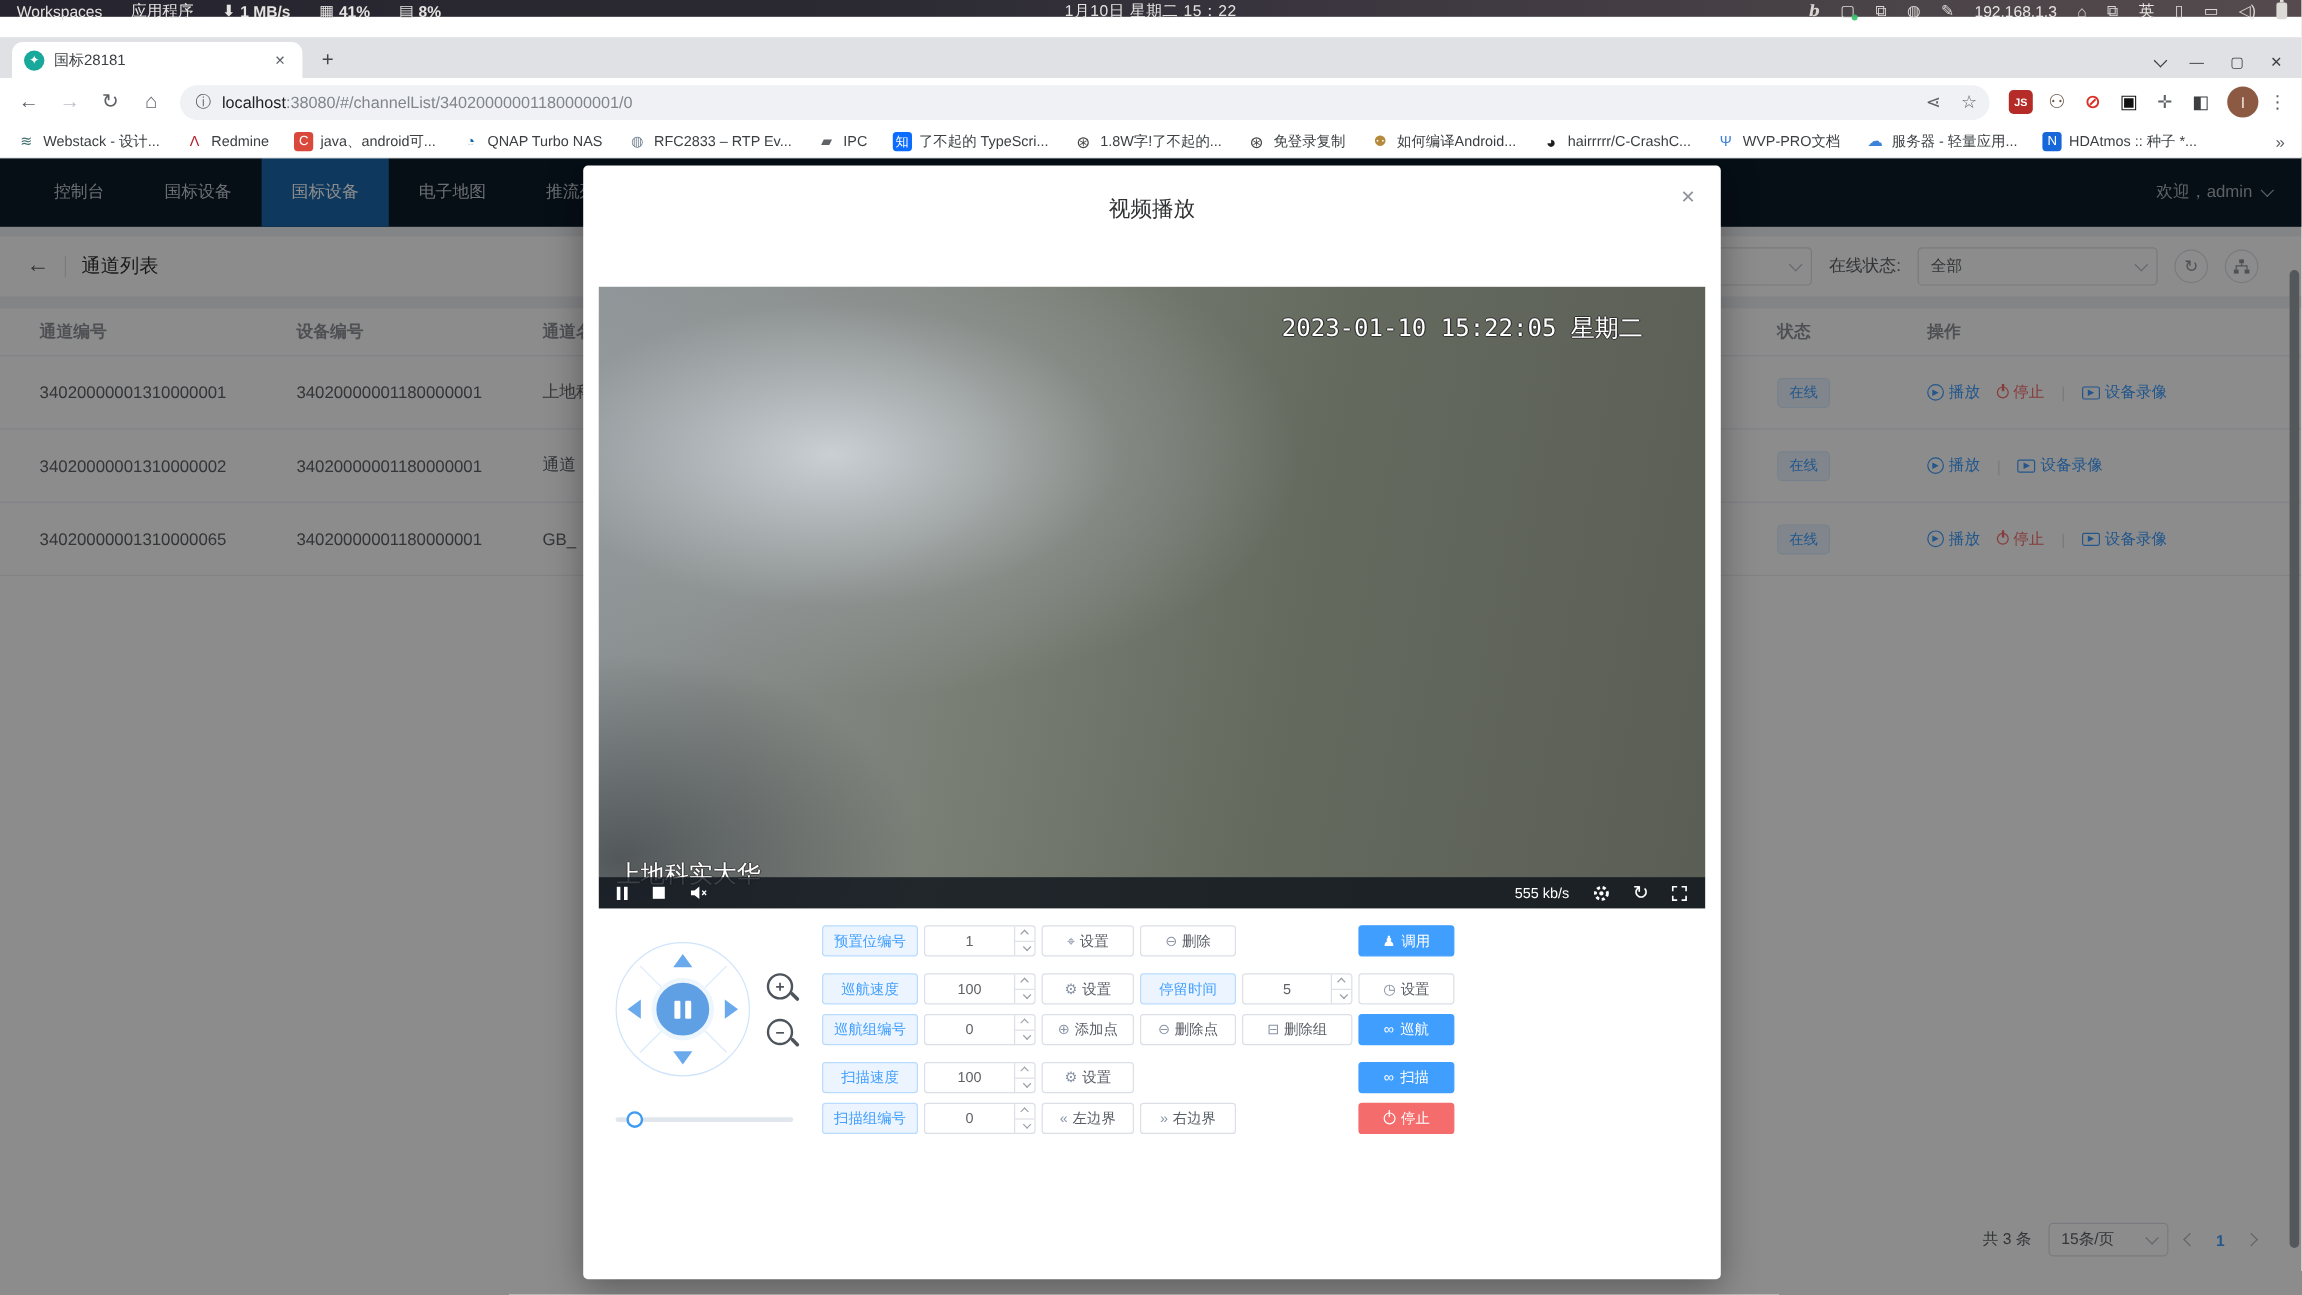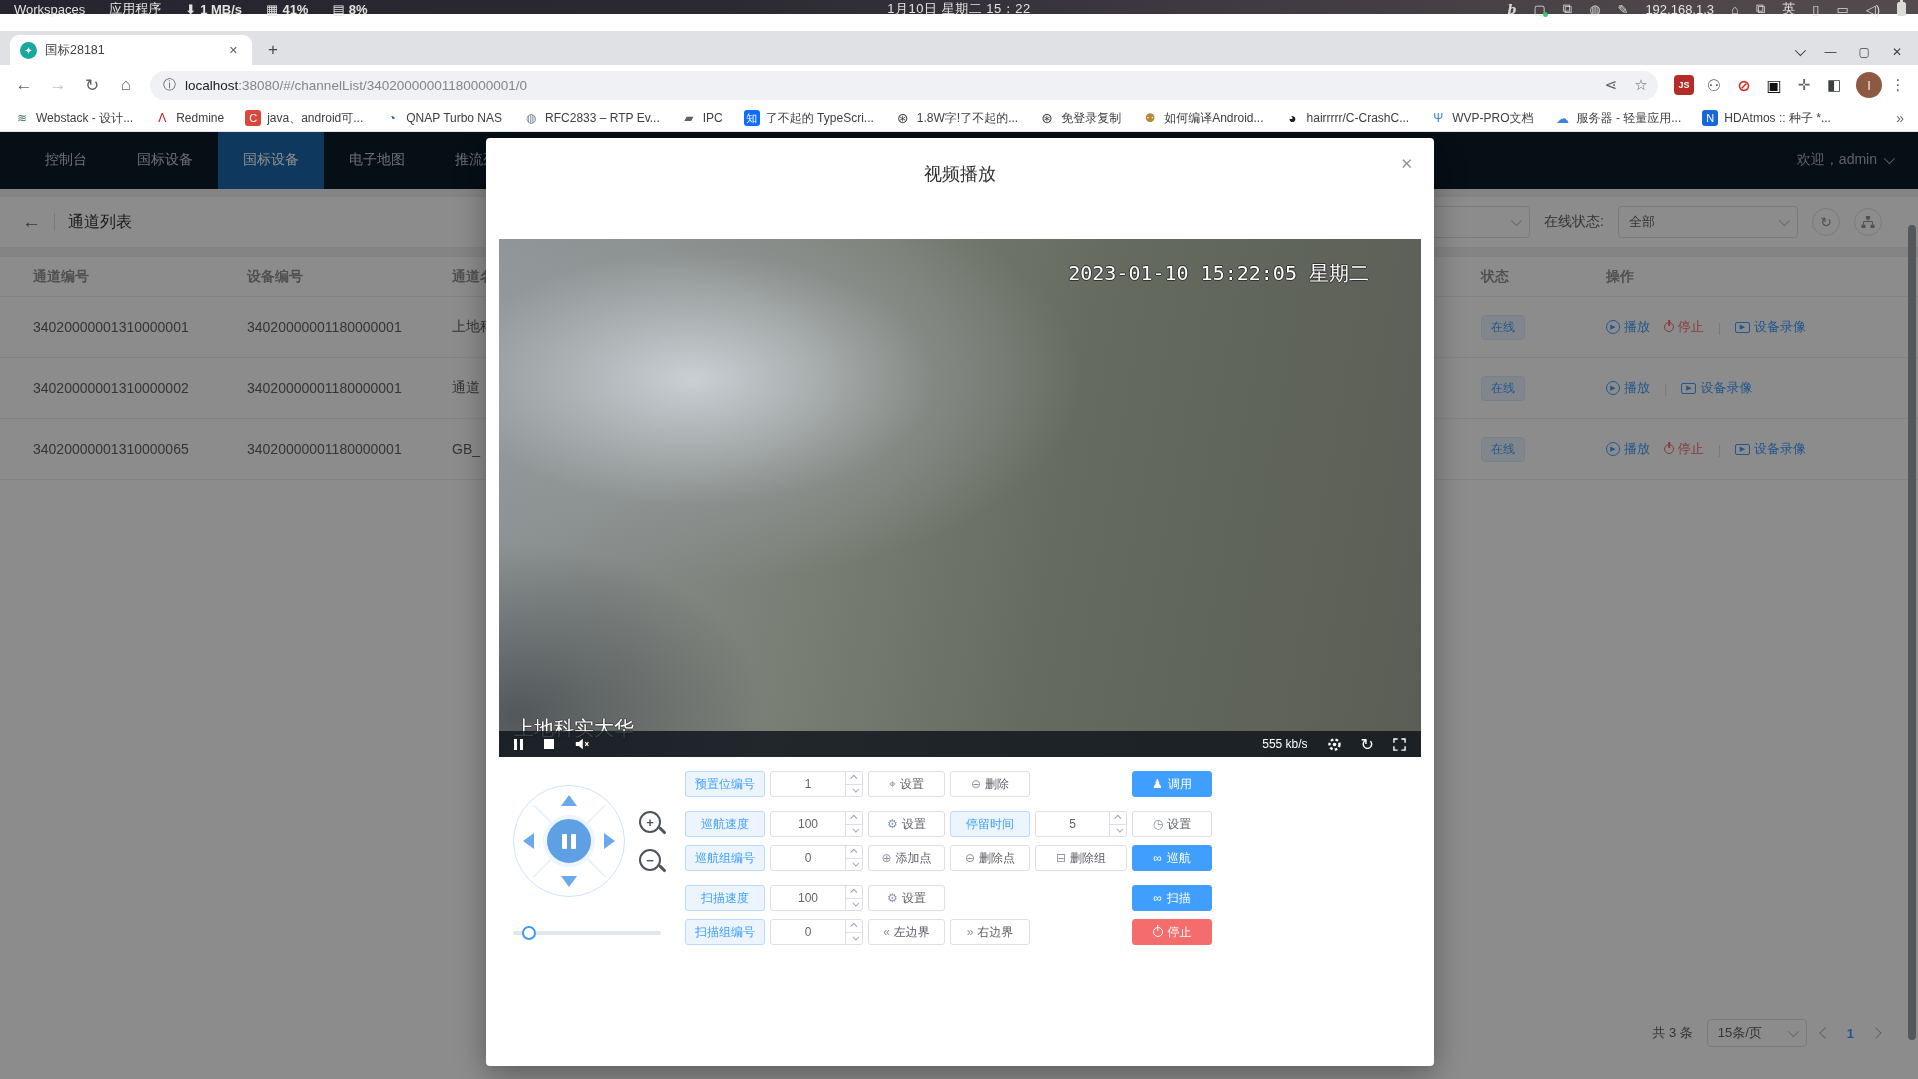--- a/index.html
+++ b/index.html
@@ -67,21 +67,21 @@
   .welcome{margin-left:auto;display:flex;align-items:center;gap:7px;padding-right:26px;color:#a9b2ba}
   .chev{width:8px;height:8px;border-right:1.5px solid currentColor;border-bottom:1.5px solid currentColor;transform:rotate(45deg) translateY(-2px);display:inline-block}
   .appheader{height:50px;margin-top:8px;background:#fff;display:flex;align-items:center;padding:0 0 0 22px;font-size:16px;color:#303133}
   .backarrow{font-size:19px;color:#606266;margin-right:13px}
   .hdiv{width:1px;height:18px;background:#dcdfe6;margin-right:13px}
   .ptitle{font-weight:normal}
   .hdr-right{margin-left:auto;display:flex;align-items:center;gap:14px;padding-right:36px;font-size:14px;color:#606266}
   .sel{height:32px;border:1px solid #dcdfe6;border-radius:4px;background:#fff;display:flex;align-items:center;padding:0 10px;color:#606266;font-size:13px;position:relative}
   .sel .chev{color:#b7bcc4;margin-left:auto}
   .stub-sel{width:118px}
-  .online-sel{width:180px}
+  .online-sel{width:200px}
   .cbtn{width:28px;height:28px;border:1px solid #dcdfe6;border-radius:50%;display:flex;align-items:center;justify-content:center;color:#8f949b;font-size:14px;background:#fff}
   .content{position:absolute;top:126px;left:0;right:0;bottom:0;background:#fff}
   .trow{display:flex;align-items:center;padding-left:33px;border-bottom:1px solid #ebeef5}
   .thead{height:40px;color:#909399;font-size:14px;font-weight:bold}
   .tbody{height:61px;color:#606266;font-size:14px}
   .c1{width:214px}.c2{width:205px}.c3{width:1029px}.c4{width:125px}.c5{flex:1}
   .badge{display:inline-block;padding:3px 9px;font-size:12px;color:#409eff;background:#ecf5ff;border:1px solid #d9ecff;border-radius:4px}
   .acts{display:flex;align-items:center;gap:14px;font-size:13px}
   .lnk{display:flex;align-items:center;color:#409eff}
   .lnk.red{color:#f56c6c}

